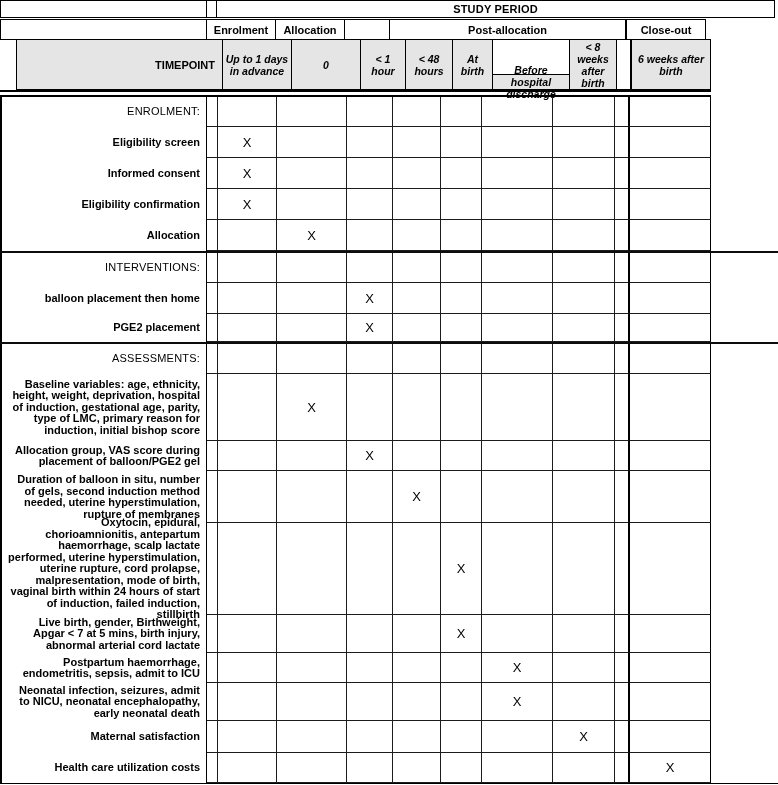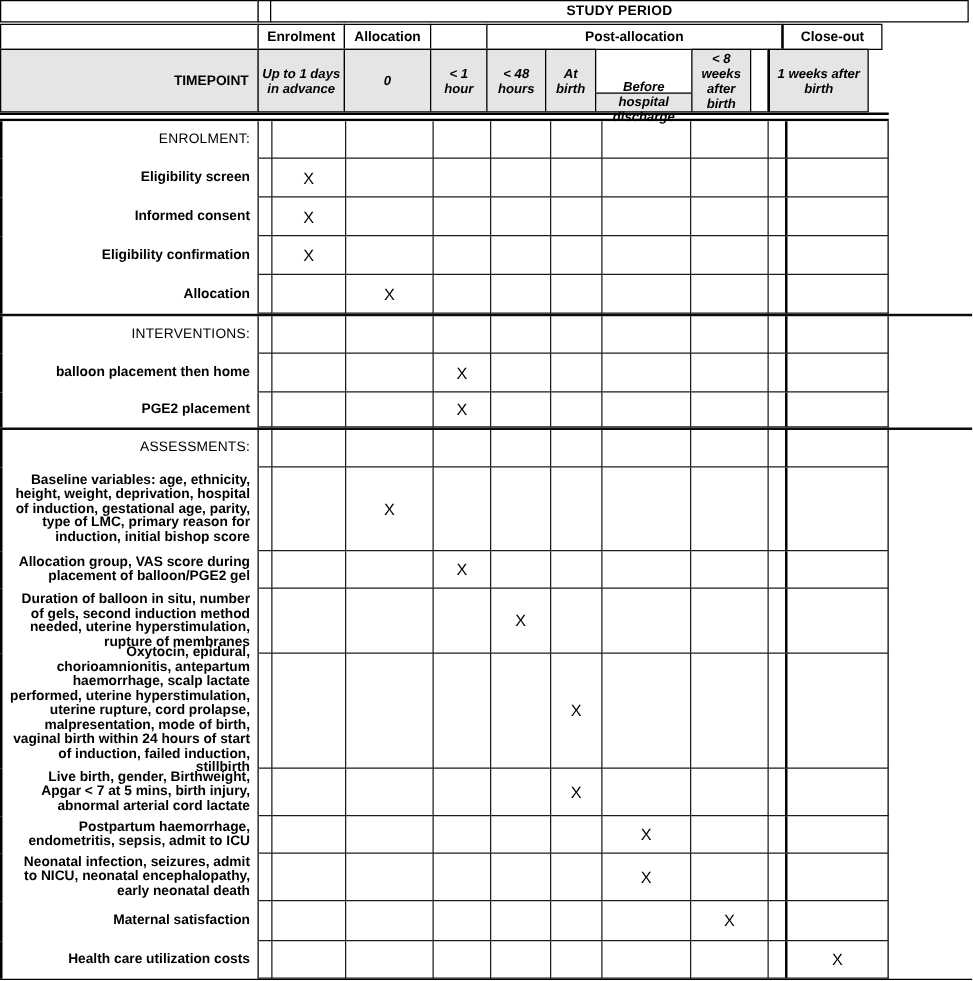--- a/index.html
+++ b/index.html
@@ -28,21 +28,21 @@
   .r2 .cell{font-weight:bold;font-size:11px;}
   .r2 .pc-blank{width:207px;}
   .r2 .pc-enrolment{width:70px;margin-left:-1px;}
   .r2 .pc-allocation{width:70px;margin-left:-1px;}
   .r2 .pc-empty{width:46px;margin-left:-1px;}
   .r2 .pc-post{width:237px;margin-left:-1px;}
   .r2 .pc-close{width:81px;margin-left:-1px;border-left-width:2.2px;}
   
   .r3{height:51px;margin-top:-1px;}
   .r3 .cell{margin-left:-1px;}
-  .r3 .cell:first-child{margin-left:0;}
+  .r3 .cell:first-child{margin-left:16px;}
   .tp-label{
     width:207px;background:#e5e5e5;
     justify-content:flex-end;font-weight:bold;font-size:11px;
     padding-right:7px;border-width:1.5px;
   }
   .tp{
     background:#e5e5e5;
     font-weight:bold;font-style:italic;font-size:10.5px;
     text-align:center;line-height:12px;padding:1px 2px;
   }
@@ -105,21 +105,21 @@
   <div class="hrow r3">
     <div class="cell tp-label">TIMEPOINT</div>
     <div class="cell tp tp-0">Up to 1 days in advance</div>
     <div class="cell tp tp-1">0</div>
     <div class="cell tp tp-2">&lt; 1 hour</div>
     <div class="cell tp tp-3">&lt; 48 hours</div>
     <div class="cell tp tp-4">At birth</div>
     <div class="cell tp tp-5">Before hospital discharge</div>
     <div class="cell tp tp-6">&lt; 8 weeks after birth</div>
     <div class="cell tp tp-gap"></div>
-    <div class="cell tp tp-7">1 weeks after birth</div>
+    <div class="cell tp tp-7">6 weeks after birth</div>
   </div>
 
   <div class="hdr-sep"></div>
 
   <div id="body">
       <div class="sec" style="grid-template-rows: 30px 31px 31px 31px 31px;">
         <div class="lbl sec-hdr">ENROLMENT:</div>
         <div class="cell-b sp1"></div>
         <div class="cell-b c"></div>
         <div class="cell-b c"></div>

